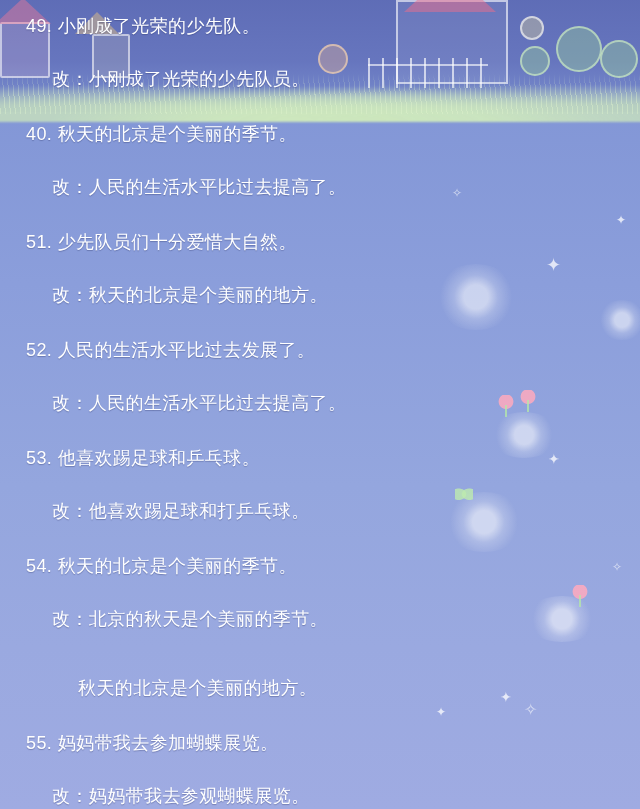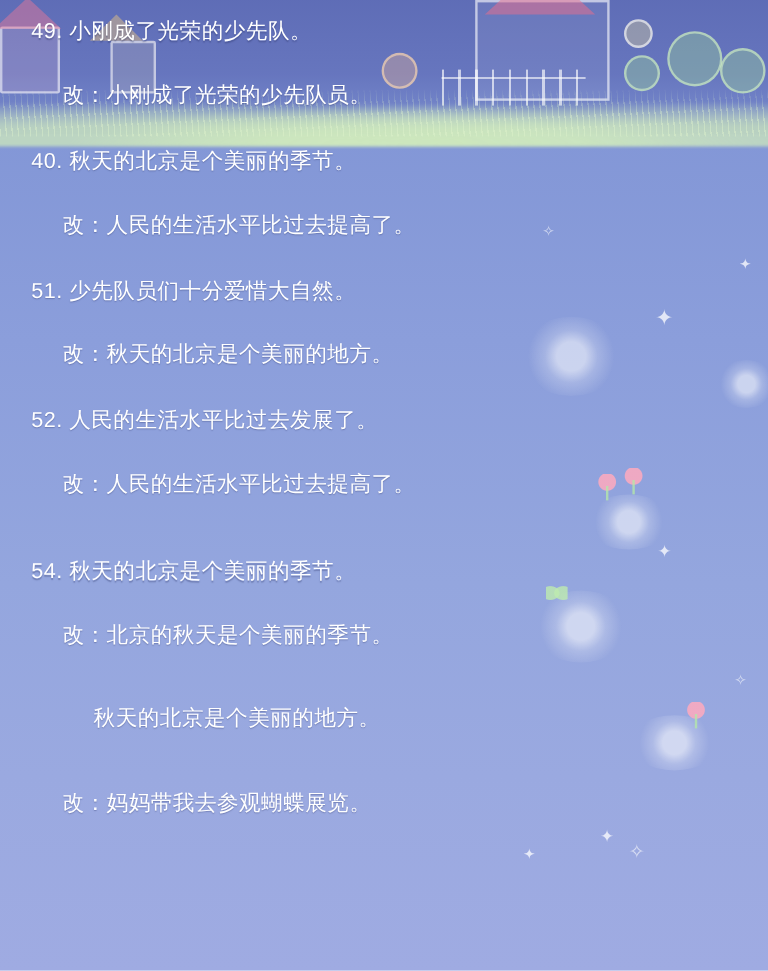--- a/index.html
+++ b/index.html
@@ -214,27 +214,32 @@
       <div class="line indent">改：秋天的北京是个美丽的地方。</div>
     </div>
     <div class="gap"></div>
 
     <div class="block">
       <div class="line"><span>52.</span> <span>人民的生活水平比过去发展了。</span></div>
       <div class="line indent">改：人民的生活水平比过去提高了。</div>
     </div>
     <div class="gap"></div>
 
+    <div class="block">
+      <div class="line"><span>53.</span> <span>他喜欢踢足球和乒乓球。</span></div>
+      <div class="line indent">改：他喜欢踢足球和打乒乓球。</div>
+    </div>
     <div class="gap"></div>
 
     <div class="block">
       <div class="line"><span>54.</span> <span>秋天的北京是个美丽的季节。</span></div>
       <div class="line indent">改：北京的秋天是个美丽的季节。</div>
       <div class="line indent2">秋天的北京是个美丽的地方。</div>
     </div>
     <div class="gap"></div>
 
     <div class="block">
+      <div class="line"><span>55.</span> <span>妈妈带我去参加蝴蝶展览。</span></div>
       <div class="line indent">改：妈妈带我去参观蝴蝶展览。</div>
     </div>
 
   </div>
 </div>
 
 </body></html>

